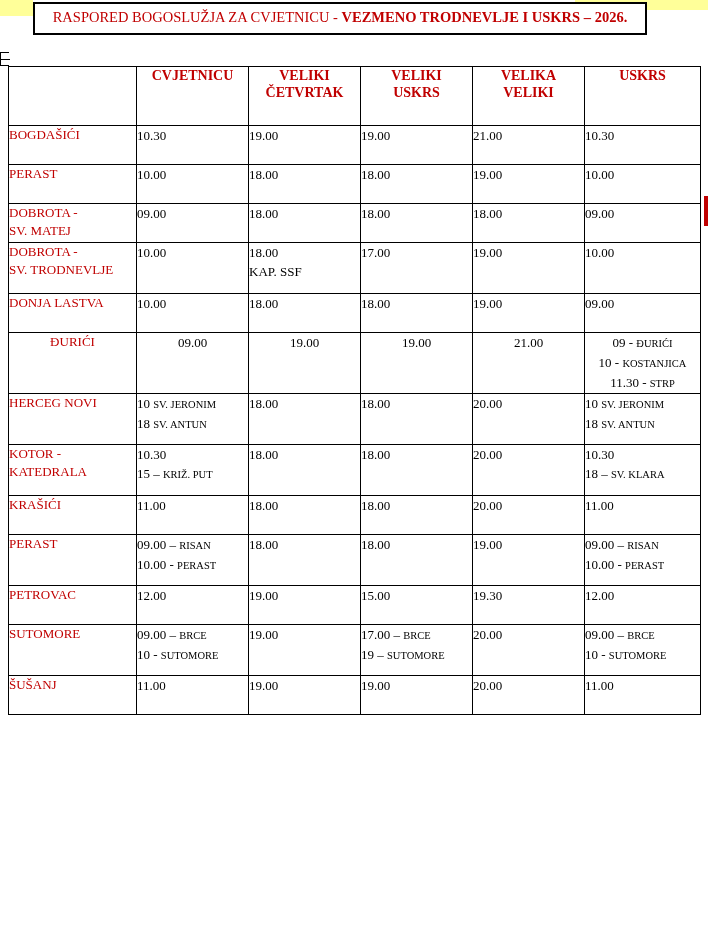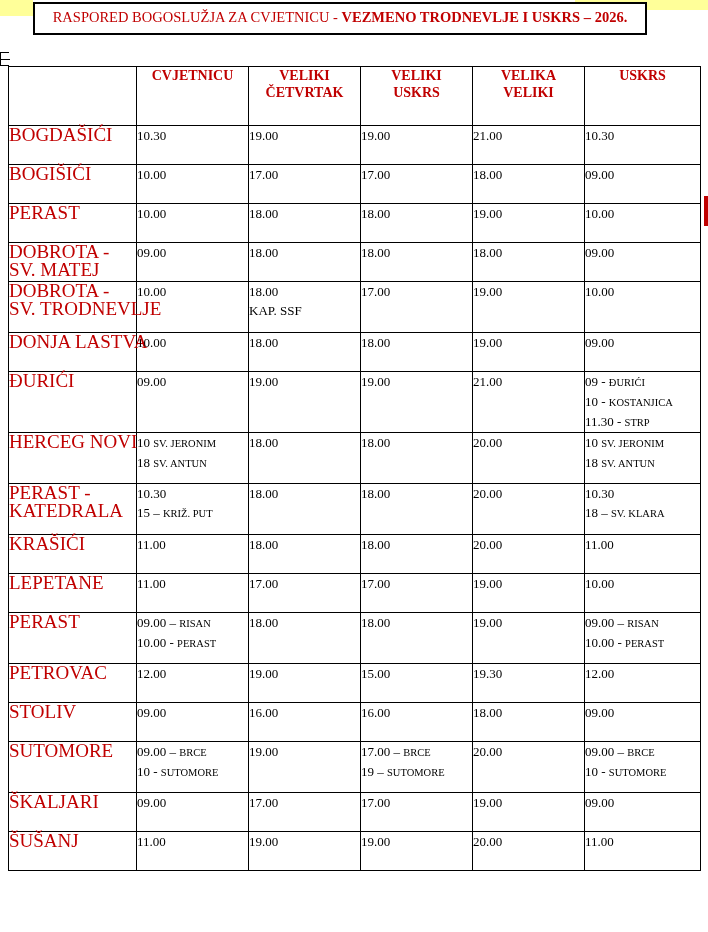--- a/index.html
+++ b/index.html
@@ -117,42 +117,42 @@
     font-size: 14px;
     font-weight: bold;
     text-align: center;
     vertical-align: middle;
     line-height: 17px;
   }
   thead th.blank { }
 
   td.place {
     color: #c00000;
-    font-size: 19px;
+    font-size: 13px;
     font-weight: normal;
     line-height: 18px;
     padding: 2px 0 0 6px;
     white-space: nowrap;
   }
   td.time {
     color: #000000;
     font-size: 13px;
     line-height: 19px;
     padding: 2px 0 3px 6px;
     vertical-align: bottom;
   }
   td.time .sm {
     font-size: 10.5px;
   }
   td.time .line { display: block; white-space: nowrap; }
 
   
   tr[data-h="38"] td { height: 38px; }
   tr[data-h="50"] td { height: 50px; }
-  tr[data-h="56"] td { height: 56px; }
+  tr[data-h="56"] td { height: 56px; text-align: center; }
 </style>
 </head>
 <body>
 
 <div class="top-strip-left"></div>
 <div class="top-strip-right"></div>
 
 <div class="title-banner">
   <div class="title-line"><span>RASPORED BOGOSLUŽJA ZA CVJETNICU - </span><span class="bold">VEZMENO TRODNEVLJE I USKRS – 2026.</span></div>
 </div>
@@ -209,40 +209,20 @@
           </td>
           <td class="time">
             <span class="line">21.00</span>
           </td>
           <td class="time">
             <span class="line">10.30</span>
           </td>
         </tr>
         <tr data-h="38">
           <td class="place">
-            <div>BOGIŠIĆI</div>
-          </td>
-          <td class="time">
-            <span class="line">10.00</span>
-          </td>
-          <td class="time">
-            <span class="line">17.00</span>
-          </td>
-          <td class="time">
-            <span class="line">17.00</span>
-          </td>
-          <td class="time">
-            <span class="line">18.00</span>
-          </td>
-          <td class="time">
-            <span class="line">09.00</span>
-          </td>
-        </tr>
-        <tr data-h="38">
-          <td class="place">
             <div>PERAST</div>
           </td>
           <td class="time">
             <span class="line">10.00</span>
           </td>
           <td class="time">
             <span class="line">18.00</span>
           </td>
           <td class="time">
             <span class="line">18.00</span>
@@ -356,21 +336,21 @@
           <td class="time">
             <span class="line">20.00</span>
           </td>
           <td class="time">
             <span class="line">10 <span class="sm">SV. JERONIM</span></span>
             <span class="line">18 <span class="sm">SV. ANTUN</span></span>
           </td>
         </tr>
         <tr data-h="50">
           <td class="place">
-            <div>PERAST -</div>
+            <div>KOTOR -</div>
             <div>KATEDRALA</div>
           </td>
           <td class="time">
             <span class="line">10.30</span>
             <span class="line">15 – <span class="sm">KRIŽ. PUT</span></span>
           </td>
           <td class="time">
             <span class="line">18.00</span>
           </td>
           <td class="time">
@@ -397,40 +377,20 @@
           <td class="time">
             <span class="line">18.00</span>
           </td>
           <td class="time">
             <span class="line">20.00</span>
           </td>
           <td class="time">
             <span class="line">11.00</span>
           </td>
         </tr>
-        <tr data-h="38">
-          <td class="place">
-            <div>LEPETANE</div>
-          </td>
-          <td class="time">
-            <span class="line">11.00</span>
-          </td>
-          <td class="time">
-            <span class="line">17.00</span>
-          </td>
-          <td class="time">
-            <span class="line">17.00</span>
-          </td>
-          <td class="time">
-            <span class="line">19.00</span>
-          </td>
-          <td class="time">
-            <span class="line">10.00</span>
-          </td>
-        </tr>
         <tr data-h="50">
           <td class="place">
             <div>PERAST</div>
           </td>
           <td class="time">
             <span class="line">09.00 – <span class="sm">RISAN</span></span>
             <span class="line">10.00 - <span class="sm">PERAST</span></span>
           </td>
           <td class="time">
             <span class="line">18.00</span>
@@ -459,40 +419,20 @@
           <td class="time">
             <span class="line">15.00</span>
           </td>
           <td class="time">
             <span class="line">19.30</span>
           </td>
           <td class="time">
             <span class="line">12.00</span>
           </td>
         </tr>
-        <tr data-h="38">
-          <td class="place">
-            <div>STOLIV</div>
-          </td>
-          <td class="time">
-            <span class="line">09.00</span>
-          </td>
-          <td class="time">
-            <span class="line">16.00</span>
-          </td>
-          <td class="time">
-            <span class="line">16.00</span>
-          </td>
-          <td class="time">
-            <span class="line">18.00</span>
-          </td>
-          <td class="time">
-            <span class="line">09.00</span>
-          </td>
-        </tr>
         <tr data-h="50">
           <td class="place">
             <div>SUTOMORE</div>
           </td>
           <td class="time">
             <span class="line">09.00 – <span class="sm">BRCE</span></span>
             <span class="line">10 - <span class="sm">SUTOMORE</span></span>
           </td>
           <td class="time">
             <span class="line">19.00</span>
@@ -500,40 +440,20 @@
           <td class="time">
             <span class="line">17.00 – <span class="sm">BRCE</span></span>
             <span class="line">19 – <span class="sm">SUTOMORE</span></span>
           </td>
           <td class="time">
             <span class="line">20.00</span>
           </td>
           <td class="time">
             <span class="line">09.00 – <span class="sm">BRCE</span></span>
             <span class="line">10 - <span class="sm">SUTOMORE</span></span>
-          </td>
-        </tr>
-        <tr data-h="38">
-          <td class="place">
-            <div>ŠKALJARI</div>
-          </td>
-          <td class="time">
-            <span class="line">09.00</span>
-          </td>
-          <td class="time">
-            <span class="line">17.00</span>
-          </td>
-          <td class="time">
-            <span class="line">17.00</span>
-          </td>
-          <td class="time">
-            <span class="line">19.00</span>
-          </td>
-          <td class="time">
-            <span class="line">09.00</span>
           </td>
         </tr>
         <tr data-h="38">
           <td class="place">
             <div>ŠUŠANJ</div>
           </td>
           <td class="time">
             <span class="line">11.00</span>
           </td>
           <td class="time">

